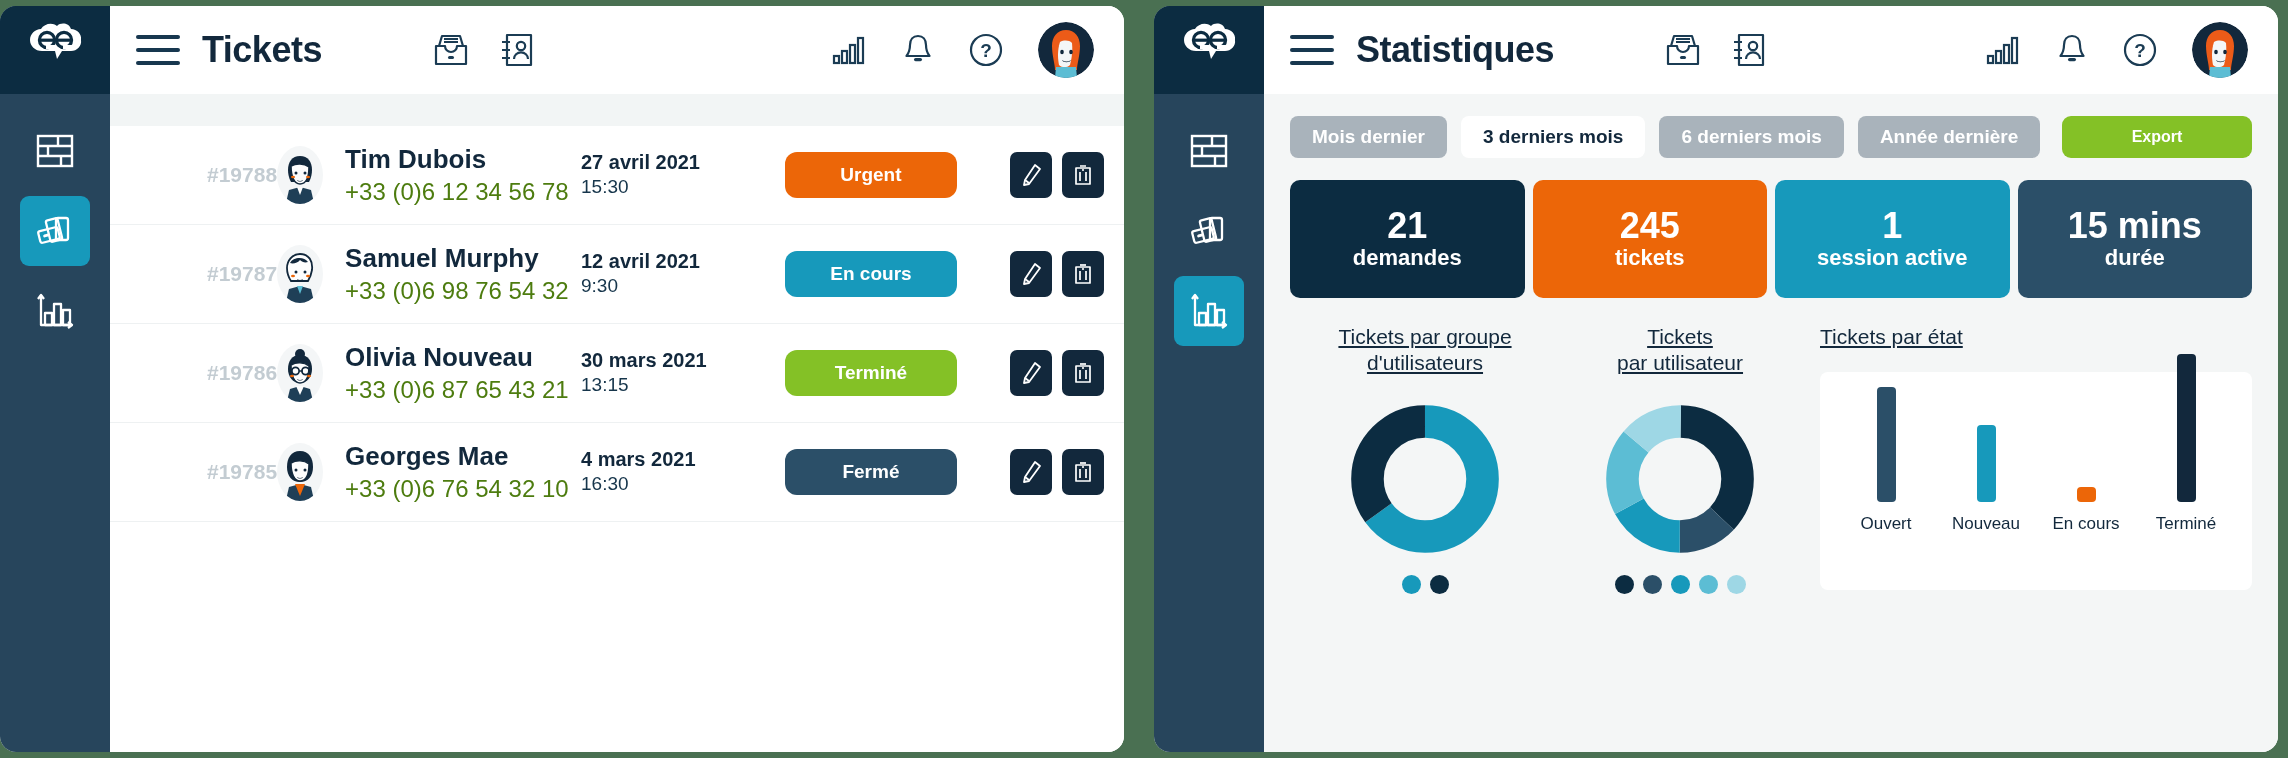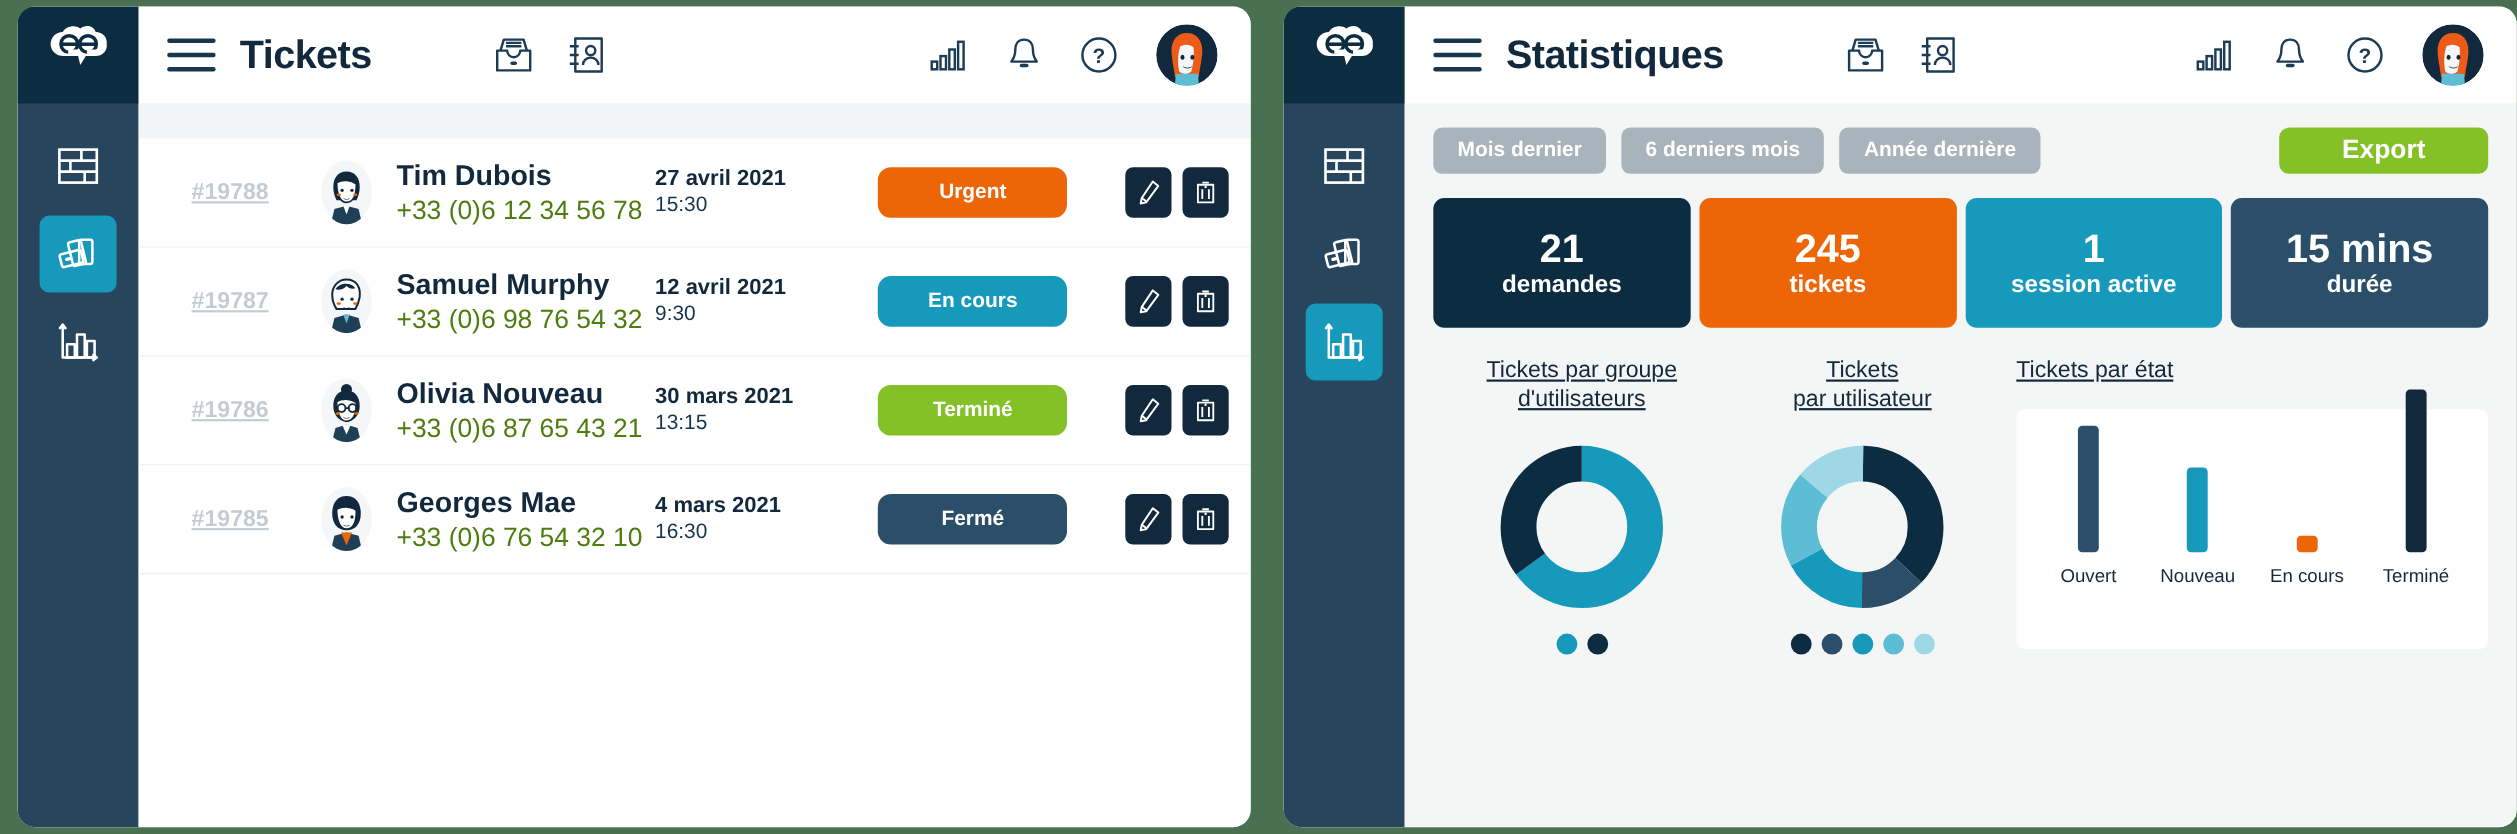--- a/index.html
+++ b/index.html
@@ -7,21 +7,21 @@
     width: 2288px; height: 758px;
     background: #4a7052;
     font-family: "Liberation Sans", sans-serif;
     overflow: hidden;
   }
   .stage {
     position: relative;
     width: 2288px; height: 758px;
     display: flex;
     gap: 30px;
-    padding: 6px 0 6px 16px;
+    padding: 6px 0 6px 0;
   }
 
   
   .window {
     position: relative;
     display: flex;
     border-radius: 16px;
     overflow: hidden;
     background: #fff;
     height: 746px;
@@ -88,26 +88,25 @@
   .tickets-body { background:#ffffff; flex:1; }
   .trow {
     height: 99px;
     display: flex;
     align-items: center;
     border-bottom: 1px solid #eef1f2;
     padding: 0 20px 0 0;
   }
   .t-id {
     width: 170px;
-    text-align: center;
+    text-align: right;
     color: #c3ccd2;
     font-size: 21px;
     font-weight: bold;
     letter-spacing: 0px;
-    text-decoration: underline;
   }
   .t-avatar {
     width: 46px; height: 58px; flex: 0 0 46px;
     border-radius: 23px/29px;
     background: #f4f6f7;
     display:flex; align-items:flex-end; justify-content:center;
     overflow:hidden;
   }
   .t-person { margin-left: 22px; width: 240px; }
   .t-name { font-size: 26px; font-weight: bold; color:#12283c; line-height: 1.25; }
@@ -152,21 +151,21 @@
     padding: 0 22px;
     cursor:pointer;
     white-space: nowrap;
   }
   .chip.selected { background:#ffffff; color:#12283c; }
   .export-btn {
     margin-left:auto;
     height: 42px; width: 190px;
     border-radius: 9px;
     background: #84c126;
-    color:#fff; font-size:24px; font-weight:bold;
+    color:#fff; font-size:16px; font-weight:bold;
     display:flex; align-items:center; justify-content:center;
     cursor:pointer;
   }
   .kpis { display:flex; gap: 8px; margin-top: 22px; }
   .kpi {
     flex: 1;
     height: 118px;
     border-radius: 10px;
     color:#fff;
     display:flex; flex-direction:column; align-items:center; justify-content:center;
@@ -668,20 +667,21 @@
               <path d="M18 45h20l1 11H17z" fill="#5cbdd4"></path>
             </svg>
           </div>
         </div>
       </div>
 
       <div class="stats-body">
 
         <div class="filters">
           <div class="chip">Mois dernier</div>
+          <div class="chip selected">3 derniers mois</div>
           <div class="chip">6 derniers mois</div>
           <div class="chip">Année dernière</div>
           <div class="export-btn">Export</div>
         </div>
 
         <div class="kpis">
           <div class="kpi" style="background:#0c2c41">
             <div class="kpi-value">21</div>
             <div class="kpi-label">demandes</div>
           </div>

